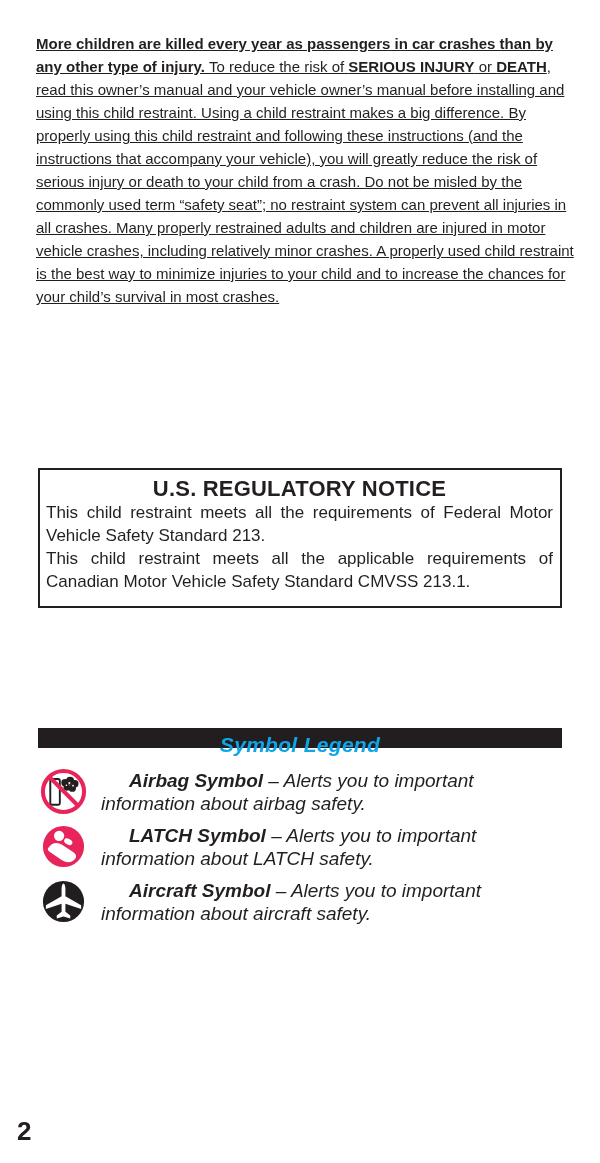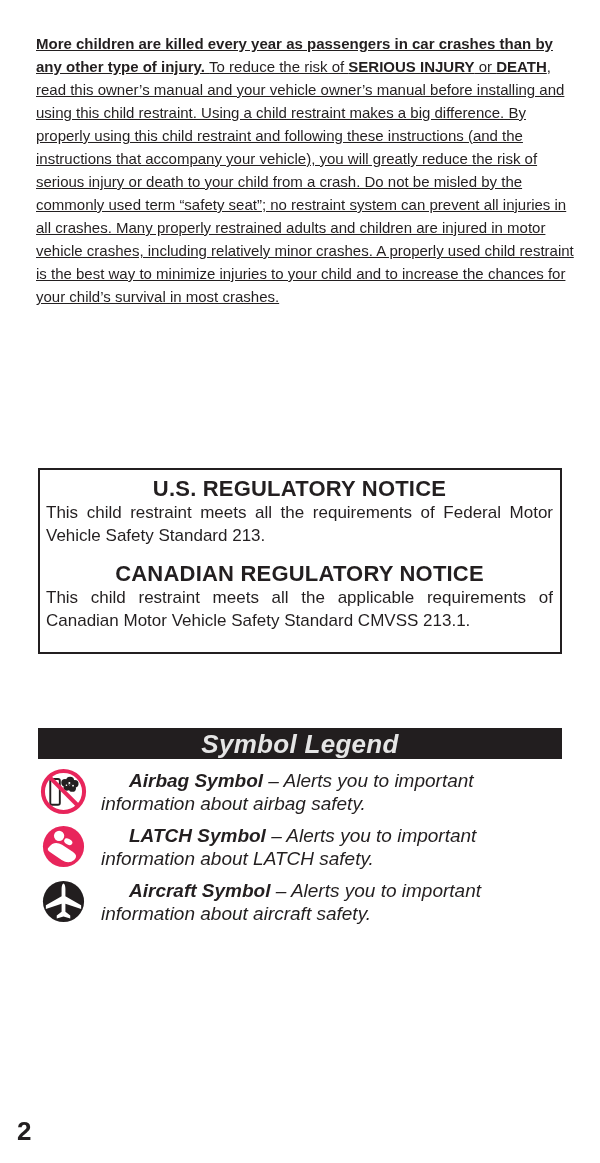--- a/index.html
+++ b/index.html
@@ -32,21 +32,21 @@
   .intro strong { font-weight: 700; }
 
   
   .reg-box {
     position: absolute;
     left: 38px;
     top: 468px;
     width: 524px;
     box-sizing: border-box;
     border: 2px solid #231f20;
-    padding: 6px 7px 20px 6px;
+    padding: 6px 7px 13px 6px;
   }
   .reg-title {
     font-weight: 700;
     font-size: 22px;
     line-height: 25px;
     text-align: center;
     letter-spacing: 0.2px;
   }
   .reg-title.canadian { margin-top: 14px; }
   .reg-body {
@@ -54,26 +54,26 @@
     line-height: 23px;
     text-align: justify;
   }
 
   
   .legend-bar {
     position: absolute;
     left: 38px;
     top: 728px;
     width: 524px;
-    height: 31px;
+    height: 20px;
     background: #221e1f;
-    color: #e5e5e5;
+    color: #0ea5e9;
     font-weight: 700;
     font-style: italic;
-    font-size: 26px;
+    font-size: 21px;
     line-height: 33px;
     text-align: center;
     letter-spacing: 0.3px;
   }
   .legend-items {
     position: absolute;
     left: 38px;
     top: 768px;
     width: 524px;
   }
@@ -114,21 +114,20 @@
 <body>
 
 <div class="page">
 
   <p class="intro"><strong>More children are killed every year as passengers in car crashes than by any other type of injury. </strong>
 <span>To reduce the risk of </span><strong>SERIOUS INJURY</strong><span> or </span><strong>DEATH</strong><span>, read this owner’s manual and your vehicle owner’s manual before installing and using this child restraint. Using a child restraint makes a big difference. By properly using this child restraint and following these instructions (and the instructions that accompany your vehicle), you will greatly reduce the risk of serious injury or death to your child from a crash. Do not be misled by the commonly used term “safety seat”; no restraint system can prevent all injuries in all crashes. Many properly restrained adults and children are injured in motor vehicle crashes, including relatively minor crashes. A properly used child restraint is the best way to minimize injuries to your child and to increase the chances for your child’s survival in most crashes.</span></p>
 
   <div class="reg-box">
     <div class="reg-title">U.S. REGULATORY NOTICE</div>
     <p class="reg-body">This child restraint meets all the requirements of Federal Motor Vehicle Safety Standard 213.</p>
-    <div class="reg-title canadian">CANADIAN REGULATORY NOTICE</div>
     <p class="reg-body">This child restraint meets all the applicable requirements of Canadian Motor Vehicle Safety Standard CMVSS 213.1.</p>
   </div>
 
   <div class="legend-bar">
     <span>Symbol Legend</span>
   </div>
 
   <div class="legend-items">
 
     <div class="legend-item">

